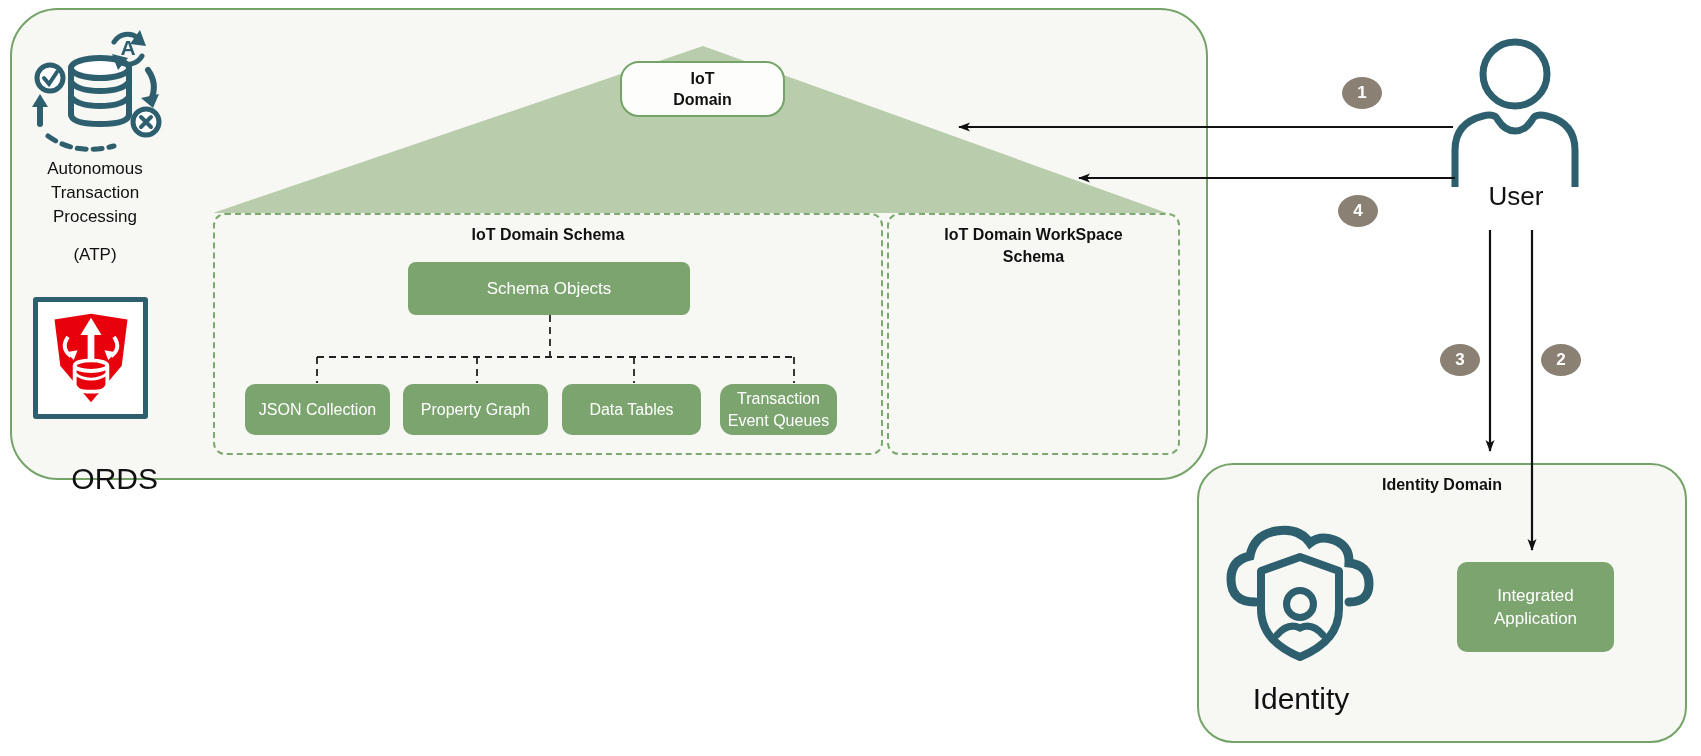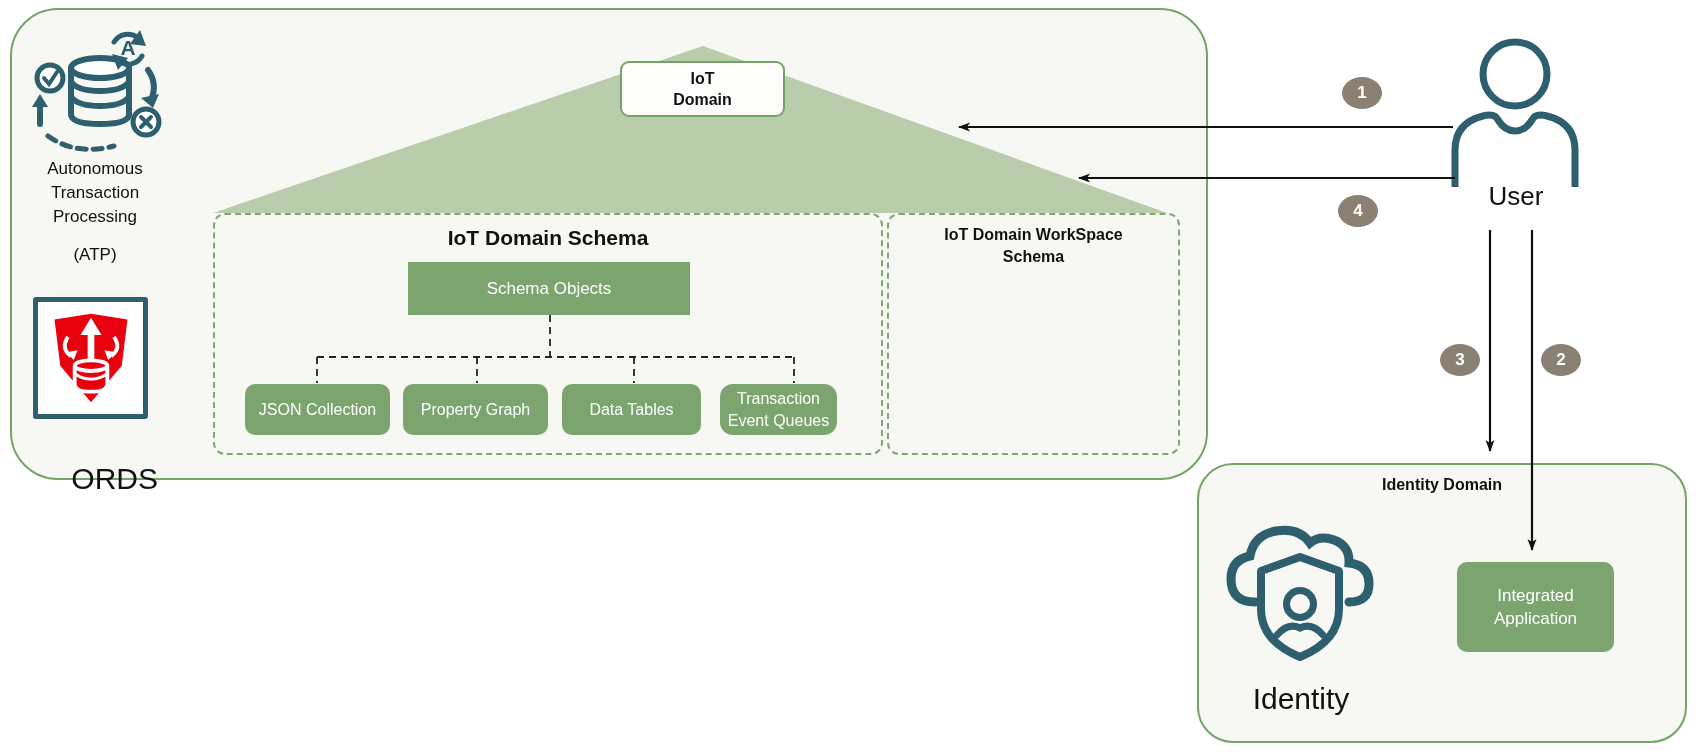--- a/index.html
+++ b/index.html
@@ -24,48 +24,48 @@
     position:absolute; left:1197px; top:476px; width:490px; text-align:center;
     font-size:16px; font-weight:700; color:#111; z-index:3;
   }
 
   svg.layer { position:absolute; left:0; top:0; z-index:2; pointer-events:none; }
   svg.toplayer { position:absolute; left:0; top:0; z-index:4; pointer-events:none; }
 
   
   .iot-domain-box {
     position:absolute; left:620px; top:61px; width:165px; height:56px;
-    background:#fdfdfb; border:2px solid #74a368; border-radius:9px; z-index:3;
+    background:#fdfdfb; border:2px solid #74a368; border-radius:19px; z-index:3;
     display:flex; align-items:center; justify-content:center; text-align:center;
     font-size:16px; font-weight:700; color:#111; white-space:pre-line; line-height:21px;
   }
 
   
   .schema-box {
     position:absolute; left:213px; top:213px; width:670px; height:242px;
     border:2px dashed #7caa6e; border-radius:12px; z-index:3;
   }
   .workspace-box {
     position:absolute; left:887px; top:213px; width:293px; height:242px;
     border:2px dashed #7caa6e; border-radius:12px; z-index:3;
   }
   .schema-title {
     position:absolute; left:213px; top:226px; width:670px; text-align:center;
-    font-size:21px; font-weight:700; color:#111; z-index:3;
+    font-size:16px; font-weight:700; color:#111; z-index:3;
   }
   .workspace-title {
     position:absolute; left:887px; top:224px; width:293px; text-align:center;
     font-size:16px; font-weight:700; color:#111; white-space:pre-line; line-height:22px; z-index:3;
   }
 
   .green-box {
     position:absolute; background:#7ca46f; color:#fff; z-index:3;
     display:flex; align-items:center; justify-content:center; text-align:center;
   }
-  .schema-objects { left:408px; top:262px; width:282px; height:53px; border-radius:0; font-size:17px; }
+  .schema-objects { left:408px; top:262px; width:282px; height:53px; border-radius:8px; font-size:17px; }
   .child { top:384px; height:51px; border-radius:10px; font-size:16px; line-height:22px; padding:0 4px; }
   .child-0 { left:245px; width:145px;text-align:center; }
   .child-1 { left:403px; width:145px; }
   .child-2 { left:562px; width:139px; }
   .child-3 { left:720px; width:117px;border-radius:13px; }
 
   .customer-box {
     position:absolute; left:938px; top:318px; width:199px; height:54px;
     background:#f4f5f6; border:2px dashed #93a0ad; border-radius:7px; z-index:3;
     display:flex; align-items:center; justify-content:center;

